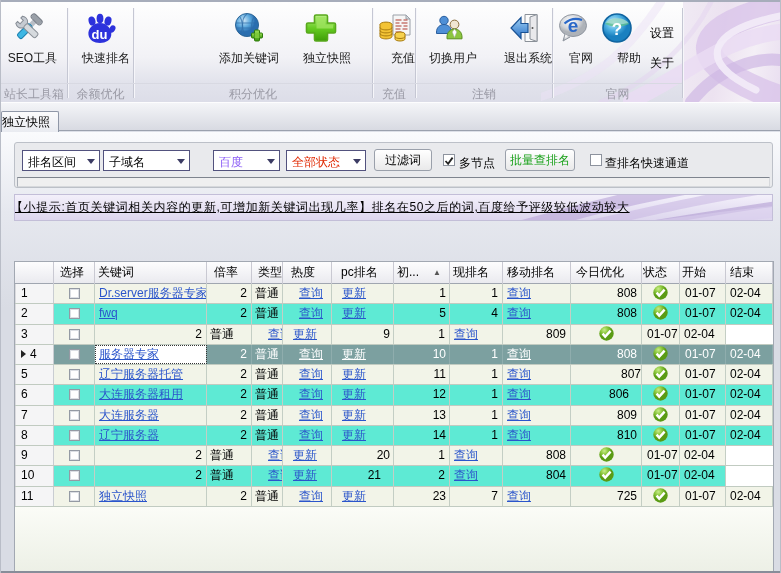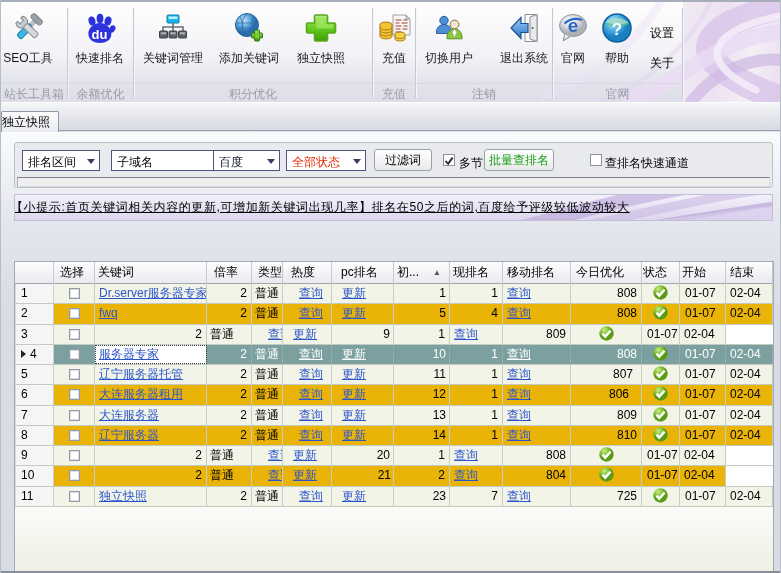--- a/index.html
+++ b/index.html
@@ -4,21 +4,21 @@
 * { margin:0; padding:0; box-sizing:border-box; }
 html,body { width:781px; height:573px; overflow:hidden; }
 body { font-family:"Liberation Sans",sans-serif; font-size:12px; color:#000; position:relative;
   background:#dde0e8; border-left:1px solid #b9bdc7; border-right:1px solid #b9bdc7; }
 .abs { position:absolute; }
 
 
 #toolbar { left:0; top:0; width:779px; height:102px;
   background:linear-gradient(#fefefe 0%, #f2f2f6 55%, #e2e3ec 80%, #dcdde8 100%);
   border-top:2px solid #a7adbb; overflow:hidden; }
-.tbtn { position:absolute; top:8px; text-align:center; }
+.tbtn { position:absolute; top:8px; text-align:right; }
 .tbtn .ic { width:32px; height:32px; margin:2px auto 6px; }
 .tbtn .lb { font-size:12px; color:#1a1a1a; white-space:nowrap; }
 .gdiv { position:absolute; top:6px; width:1px; height:90px; background:#c5c7d3; box-shadow:1px 0 0 #f6f6fa; }
 .glabel { position:absolute; top:84px; height:16px; font-size:12px; color:#9b9ba6; text-align:center; white-space:nowrap; }
 .gsep { position:absolute; top:81px; height:1px; background:#d8d9e2; }
 
 
 #tabstrip { left:0; top:102px; width:779px; height:29px;
   background:linear-gradient(#f4f5f8, #d8dae2); border-bottom:1px solid #9ba1ae; border-top:1px solid #fdfdfe;}
 #tab1 { text-indent:0;  position:absolute; left:0; top:8px; width:58px; height:21px; text-align:left; padding-left:0px;
@@ -47,21 +47,21 @@
   background:linear-gradient(#f3f0fa, #ddd6ee); border:1px solid #c3bed8;
   line-height:25px; font-size:12px; overflow:hidden; position:relative;text-decoration:underline; }
 #notice .sw { position:absolute; right:0; top:0; }
 
 
 #grid { left:13px; top:93px; width:760px; height:346px; background:#fff; border:1px solid #a2a8b2; overflow:hidden;margin-top:36px; }
 .ghead { display:flex; height:22px; background:linear-gradient(#fdfdfe,#eaeaef); border-bottom:1px solid #a0a6b0; }
 .hc { height:22px; line-height:21px; border-right:1px solid #c9c9d2; overflow:hidden; white-space:nowrap; }
 .gr { display:flex; height:20.27px; border-bottom:1px solid #c1cbc1; }
 .gr.odd  .c { background:#f2f4e8; }
-.gr.even .c { background:#eab308; }
+.gr.even .c { background:#5eead4; }
 .gr.sel  .c { background:#7ca0a0; color:#fff; }
 .c { height:100%; line-height:19px; border-right:1px solid #c4cec4; overflow:hidden; white-space:nowrap; }
 .gr.sel .c { border-right-color:#8fadad; }
 .gr .c.rn, .gr.sel .c.rn { background:#f5f5f6; color:#000; padding-left:6px; border-right:1px solid #c9cdd2;
   background-image:linear-gradient(#dadade,#dadade); background-size:1px 100%; background-position:0px 0; background-repeat:no-repeat; }
 .t-r { text-align:right; } .t-c { text-align:center; }
 .c:nth-child(1){width:39px}.c:nth-child(2){width:41px}.c:nth-child(3){width:112px}
 .c:nth-child(4){width:45px}.c:nth-child(5){width:31px}.c:nth-child(6){width:49px}
 .c:nth-child(7){width:62px}.c:nth-child(8){width:56px}.c:nth-child(9){width:53px}
 .c:nth-child(10){width:68px}.c:nth-child(11){width:71px}.c:nth-child(12){width:38px}
@@ -117,34 +117,20 @@
     <div class="ic"><svg width="32" height="32" viewBox="0 0 32 32">
       <ellipse cx="8" cy="9" rx="3.4" ry="4.6" fill="#2d32dc" transform="rotate(-15 8 9)"></ellipse>
       <ellipse cx="16" cy="6.5" rx="3.4" ry="4.7" fill="#2d32dc"></ellipse>
       <ellipse cx="24" cy="9" rx="3.4" ry="4.6" fill="#2d32dc" transform="rotate(15 24 9)"></ellipse>
       <ellipse cx="28.3" cy="17" rx="2.9" ry="3.9" fill="#2d32dc" transform="rotate(28 28.3 17)"></ellipse>
       <path d="M16 11 C9 11 3.5 17 4.5 23 C5.3 28 10 31 16 31 C22 31 26.3 28.3 27.2 23.6 C28.3 17.6 23 11 16 11 Z" fill="#2d32dc"></path>
       <text x="15.5" y="26.5" font-family="Liberation Sans,sans-serif" font-size="13" font-weight="bold" fill="#fff" text-anchor="middle">du</text>
     </svg></div>
     <div class="lb">快速排名</div>
   </div>
-  <div class="tbtn" style="left:140px;width:64px">
-    <div class="ic"><svg width="32" height="32" viewBox="0 0 32 32">
-      <rect x="10" y="3" width="12" height="8" rx="1" fill="#18b7e8" stroke="#0b7fa6"></rect>
-      <rect x="11.5" y="4.5" width="9" height="2.5" fill="#bfeffc"></rect>
-      <path d="M16 11 v4 M6 19 v-4 h20 v4 M16 15 v4" stroke="#6a6f76" fill="none" stroke-width="1.6"></path>
-      <rect x="2.5" y="19" width="8" height="7" rx="1" fill="#5a6068" stroke="#3c4148"></rect>
-      <rect x="12" y="19" width="8" height="7" rx="1" fill="#5a6068" stroke="#3c4148"></rect>
-      <rect x="21.5" y="19" width="8" height="7" rx="1" fill="#5a6068" stroke="#3c4148"></rect>
-      <rect x="3.8" y="20.3" width="5.4" height="2" fill="#aeb4bc"></rect>
-          <rect x="13.3" y="20.3" width="5.4" height="2" fill="#aeb4bc"></rect>
-          <rect x="22.8" y="20.3" width="5.4" height="2" fill="#aeb4bc"></rect>
-    </svg></div>
-    <div class="lb">关键词管理</div>
-  </div>
   <div class="tbtn" style="left:218px;width:60px">
     <div class="ic"><svg width="32" height="32" viewBox="0 0 32 32">
       <defs>
             <radialGradient id="gl" cx="35%" cy="30%">
               <stop offset="0" stop-color="#cfe8f8"></stop>
               <stop offset=".6" stop-color="#5aa7dc"></stop>
               <stop offset="1" stop-color="#2a6eb0"></stop>
             </radialGradient>
       <linearGradient id="pg" x1="0" y1="0" x2="0" y2="1">
               <stop offset="0" stop-color="#9ee05a"></stop>
@@ -270,38 +256,38 @@
 </div>
 <div id="tabstrip" class="abs">
     <div id="tab1">独立快照</div>
   </div>
 <div id="content" class="abs">
   <div id="fpanel" class="abs">
     <div class="combo" style="left:7px;width:78px">
         <span class="ct">排名区间</span>
         <span class="ar"></span>
       </div>
-    <div class="combo" style="left:96px;width:128px">
+    <div class="combo" style="left:88px;width:87px">
         <span class="ct">子域名</span>
         <span class="ar"></span>
       </div>
     <div class="combo" style="left:198px;width:67px">
-        <span class="ct" style="color:#0f172a">百度</span>
+        <span class="ct" style="color:#8b5cf6">百度</span>
         <span class="ar"></span>
       </div>
     <div class="combo" style="left:271px;width:80px">
         <span class="ct" style="color:#e02800">全部状态</span>
         <span class="ar"></span>
       </div>
     <div class="btn" style="left:359px;width:58px">过滤词</div>
     <div class="cb" style="left:428px;top:11px"><svg width="10" height="10" viewBox="0 0 10 10">
           <path d="M1.5 5 l2.6 2.8 L8.6 1.6" stroke="#222" stroke-width="1.8" fill="none"></path>
         </svg></div>
     <div class="abs" style="left:444px;top:12px">多节点</div>
-    <div class="btn" style="left:469px;width:70px;color:#17a017">批量查排名</div>
+    <div class="btn" style="left:490px;width:70px;color:#17a017">批量查排名</div>
     <div class="cb" style="left:575px;top:11px"></div>
     <div class="abs" style="left:590px;top:12px">查排名快速通道</div>
     <div id="strip"></div>
   </div>
   <div id="notice" class="abs"><svg class="sw" width="320" height="27" viewBox="0 0 320 27">
         <g fill="none" stroke-linecap="round">
 <path d="M40,40 C120,20 190,-5 320,-20" stroke="#b49fd6" stroke-width="14" opacity=".55"></path>
 <path d="M60,45 C150,30 230,5 330,-8" stroke="#cab9e2" stroke-width="9" opacity=".6"></path>
 <path d="M130,38 C210,28 280,14 345,6" stroke="#a890cc" stroke-width="5" opacity=".5"></path>
 <path d="M180,34 C250,26 300,18 350,14" stroke="#d8cdec" stroke-width="12" opacity=".6"></path>
@@ -432,21 +418,21 @@
           <div class="c rn">5</div>
           <div class="c t-c"><span class="rcb"></span></div>
           <div class="c" style="padding-left:4px"><a class="lk">辽宁服务器托管</a></div>
           <div class="c t-r" style="padding-right:4px">2</div>
           <div class="c" style="padding-left:3px">普通</div>
           <div class="c" style="padding-left:16px"><a class="lk">查询</a></div>
           <div class="c" style="padding-left:10px"><a class="lk">更新</a></div>
           <div class="c t-r" style="padding-right:3px">11</div>
           <div class="c t-r" style="padding-right:4px">1</div>
           <div class="c" style="padding-left:4px"><a class="lk">查询</a></div>
-          <div class="c t-r" style="padding-right:8px">807</div>
+          <div class="c t-r" style="padding-right:0">807</div>
           <div class="c t-c"><svg width="15" height="15" viewBox="0 0 15 15" style="vertical-align:-3px">
               <defs>
                 <radialGradient id="sb" cx="35%" cy="25%">
                   <stop offset="0" stop-color="#c8ec8a"></stop>
                   <stop offset=".5" stop-color="#8cc83e"></stop>
                   <stop offset="1" stop-color="#5a9b14"></stop>
                 </radialGradient>
               </defs>
               <circle cx="7.5" cy="7.5" r="7.2" fill="url(#sb)"></circle>
               <path d="M3.6 7.6 l2.6 3 L11.6 4.6" stroke="#fff" stroke-width="2.4" fill="none"></path>
@@ -557,21 +543,21 @@
           <div class="c" style="padding-left:5px">01-07</div>
           <div class="c" style="padding-left:4px">02-04</div>
         </div>
 <div class="gr even">
           <div class="c rn">10</div>
           <div class="c t-c"><span class="rcb"></span></div>
           <div class="c t-r" style="padding-right:4px">2</div>
           <div class="c" style="padding-left:3px">普通</div>
           <div class="c" style="padding-left:16px"><a class="lk">查询</a></div>
           <div class="c" style="padding-left:10px"><a class="lk">更新</a></div>
-          <div class="c t-r" style="padding-right:2px">21</div>
+          <div class="c t-r" style="padding-right:12px">21</div>
           <div class="c t-r" style="padding-right:4px">2</div>
           <div class="c" style="padding-left:4px"><a class="lk">查询</a></div>
           <div class="c t-r" style="padding-right:4px">804</div>
           <div class="c t-c"><svg width="15" height="15" viewBox="0 0 15 15" style="vertical-align:-3px">
               <defs>
                 <radialGradient id="sb" cx="35%" cy="25%">
                   <stop offset="0" stop-color="#c8ec8a"></stop>
                   <stop offset=".5" stop-color="#8cc83e"></stop>
                   <stop offset="1" stop-color="#5a9b14"></stop>
                 </radialGradient>

